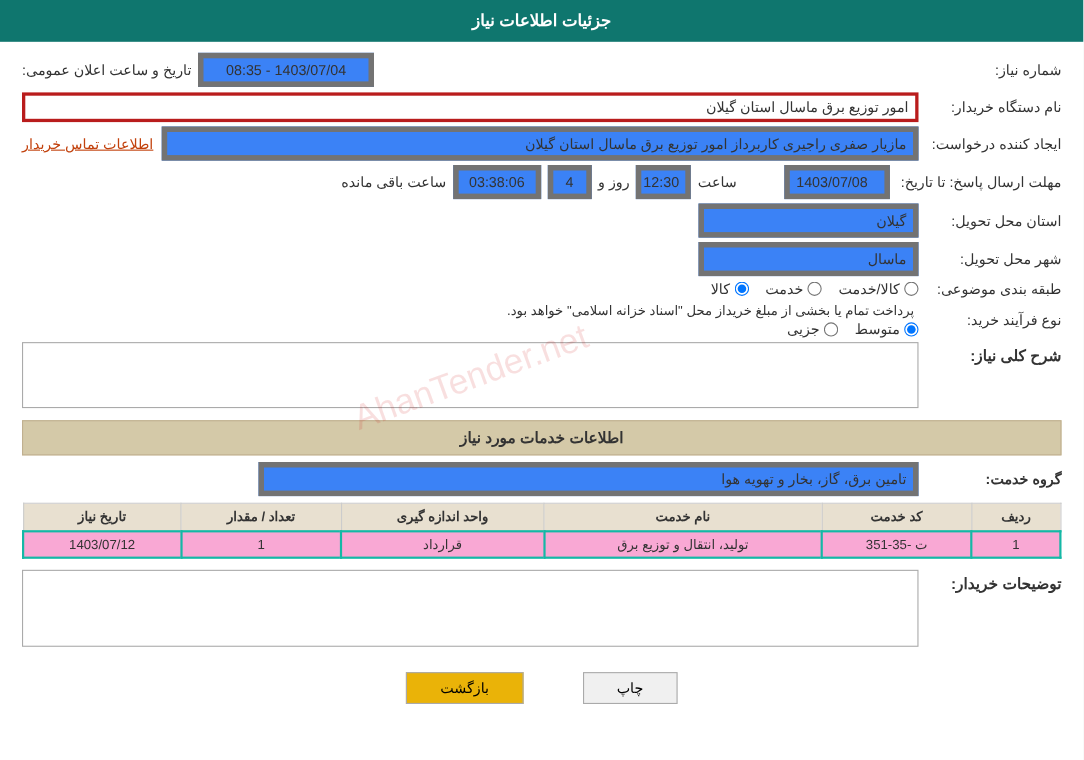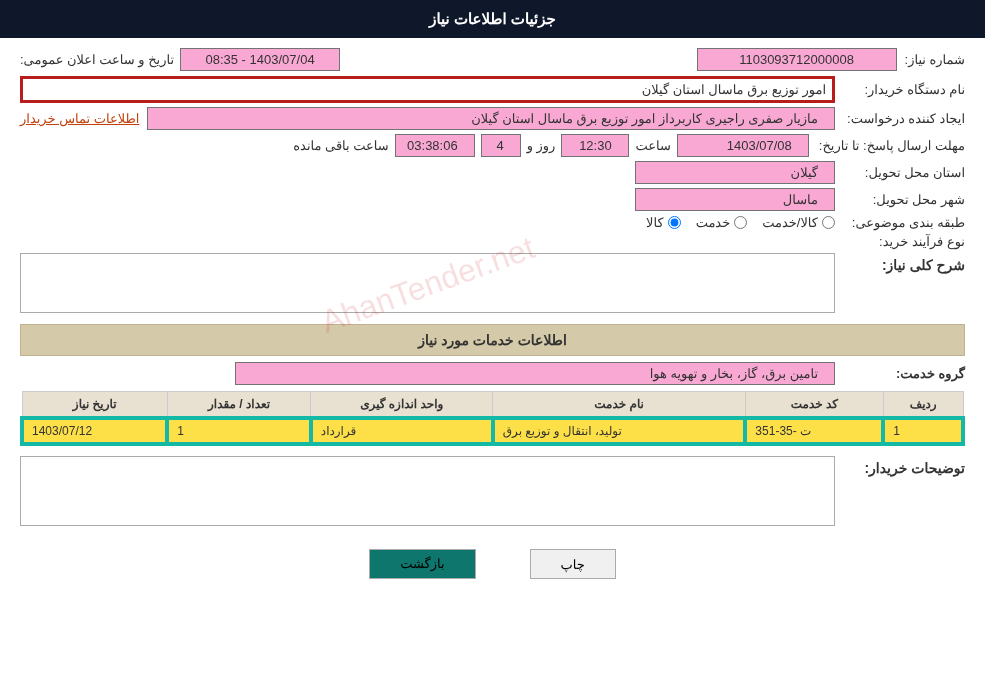--- a/index.html
+++ b/index.html
@@ -10,34 +10,34 @@
       direction: rtl;
       color: #333;
     }
     .page-container {
       width: 985px;
       min-height: 691px;
       background: #fff;
       margin: 0 auto;
     }
     .header-bar {
-      background: #0f172a;
+      background: #0f766e;
       color: #fff;
       text-align: center;
       padding: 10px 15px;
       font-size: 15px;
       font-weight: bold;
     }
     .content {
       padding: 10px 20px;
     }
     .input-box {
-      border: 1px solid #737373;
-      background: #f9a8d4;
-      padding: 3px 16px;
+      border: 5px solid #737373;
+      background: #3b82f6;
+      padding: 3px 6px;
       min-height: 22px;
       display: inline-block;
     }
     .input-full {
       width: 100%;
       border: 3px solid #b91c1c;
       background: #fff;
       padding: 3px 6px;
       min-height: 22px;
     }
@@ -91,24 +91,24 @@
       font-size: 12px;
     }
     .services-table th {
       background: #e8e0d0;
       border: 1px solid #ccc;
       padding: 5px 8px;
       text-align: center;
       font-weight: bold;
     }
     .services-table td {
-      border: 4px solid #14b8a6;
+      border: 2px solid #14b8a6;
       padding: 4px 8px;
-      text-align: left;
-      background: #fde047;
+      text-align: center;
+      background: #f9a8d4;
     }
     .services-table tr:nth-child(even) td {
       background: #f9f6f0;
     }
     .button-row {
       display: flex;
       justify-content: center;
       gap: 15px;
       margin: 20px 0 15px 0;
       direction: ltr;
@@ -119,22 +119,21 @@
       cursor: pointer;
       font-family: Tahoma, Arial, sans-serif;
       font-size: 13px;
       background: #f5f5f5;
     }
     .btn-print {
       background: #f0f0f0;
       margin-left: 39px;
     }
     .btn-back {
-      background: #0f766e;
-      font-family: Liberation Serif, serif;
+      background: #eab308;
     }
     .watermark-area {
       position: relative;
     }
     .watermark {
       position: absolute;
       top: 50%;
       left: 50%;
       transform: translate(-50%, -50%) rotate(-20deg);
       opacity: 0.12;
@@ -188,21 +187,20 @@
 <div class="page-container">
   <div class="header-bar">
     <span>جزئیات اطلاعات نیاز</span>
   </div>
 
   <div class="content">
 
     <div class="top-row">
       <div class="right-part">
         <span class="lbl">شماره نیاز:</span>
-        <span class="input-box" style="width:200px;text-align:center;">1103093712000008</span>
       </div>
       <div class="left-part">
         <span class="input-box" style="width:160px;text-align:center;">1403/07/04 - 08:35</span>
         <span>تاریخ و ساعت اعلان عمومی:</span>
       </div>
     </div>
 
     <div class="info-row">
       <span class="lbl">نام دستگاه خریدار:</span>
       <div class="val">
@@ -214,23 +212,23 @@
       <span class="lbl">ایجاد کننده درخواست:</span>
       <div class="val" style="display:flex; align-items:center; gap:8px;">
         <span class="input-box" style="flex:1;">مازیار صفری راجیری کاربرداز امور توزیع برق ماسال استان گیلان</span>
         <span class="link-text">اطلاعات تماس خریدار</span>
       </div>
     </div>
 
     <div class="info-row">
       <span class="lbl">مهلت ارسال پاسخ: تا تاریخ:</span>
       <div class="val timer-section">
-        <span class="input-box" style="width:132px;text-align:right;">1403/07/08</span>
+        <span class="input-box" style="width:96px;text-align:left;margin-left:37px;">1403/07/08</span>
         <span>ساعت</span>
-        <span class="input-box" style="width:68px;text-align:center;">12:30</span>
+        <span class="input-box" style="width:50px;text-align:center;">12:30</span>
         <span>روز و</span>
         <span class="input-box" style="width:40px;text-align:center;">4</span>
         <span class="input-box" style="width:80px;text-align:center;">03:38:06</span>
         <span>ساعت باقی مانده</span>
       </div>
     </div>
 
     <div class="info-row">
       <span class="lbl">استان محل تحویل:</span>
       <div class="val">
@@ -258,20 +256,33 @@
         </div>
         <div class="radio-item">
           <input type="radio" name="category" checked="" style="">
           <span>کالا</span>
         </div>
       </div>
     </div>
 
     <div class="info-row">
       <span class="lbl">نوع فرآیند خرید:</span>
+      <div class="val">
+        <span class="notice-text">پرداخت تمام یا بخشی از مبلغ خریداز محل "اسناد خزانه اسلامی" خواهد بود.</span>
+        <div class="radio-group" style="margin-top:3px;">
+          <div class="radio-item">
+            <input type="radio" name="process" checked="" style="">
+            <span>متوسط</span>
+          </div>
+          <div class="radio-item">
+            <input type="radio" name="process" style="">
+            <span>جزیی</span>
+          </div>
+        </div>
+      </div>
     </div>
 
     <div class="info-row" style="align-items:flex-start;">
       <span class="lbl" style="padding-top:4px;font-weight:bold;font-size:14px;">شرح کلی نیاز:</span>
       <div class="val watermark-area">
         <textarea class="textarea-box" style="height: 55px;"></textarea>
         <div class="watermark">AhanTender.net</div>
       </div>
     </div>
 

